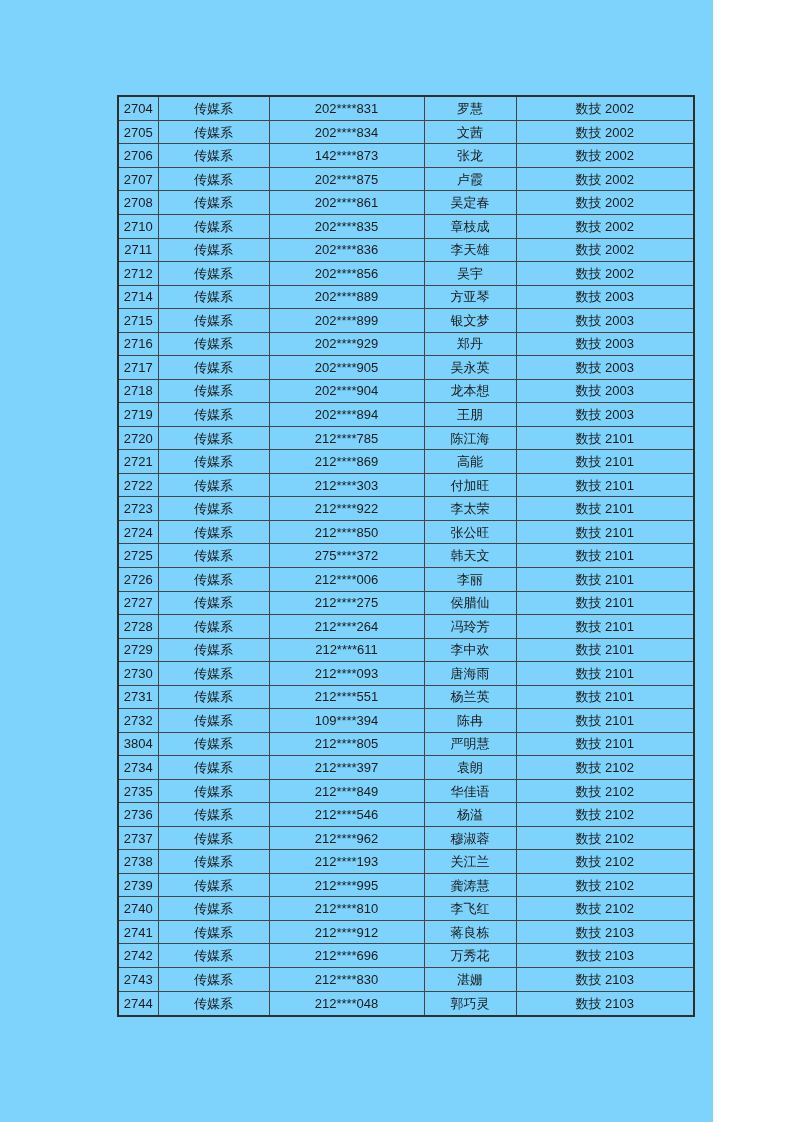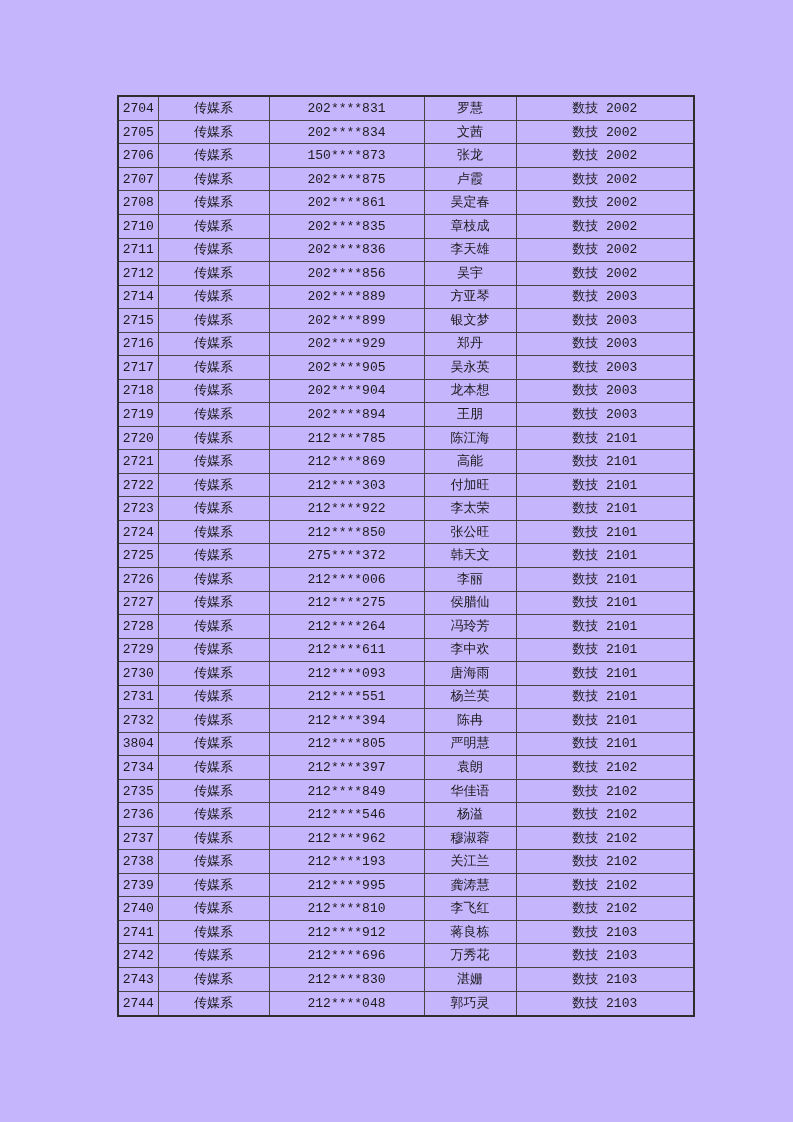--- a/index.html
+++ b/index.html
@@ -2,24 +2,24 @@
 <html><head>
 <meta charset="utf-8">
 <style>
   html, body {
     margin: 0;
     padding: 0;
     background: #ffffff;
   }
   .page {
     position: relative;
-    width: 793px;
+    width: 713px;
     height: 1122px;
-    background: #c4b5fd;
-    font-family: Liberation Mono, monospace;
+    background: #7dd3fc;
+    font-family: Liberation Sans, sans-serif;
     overflow: hidden;
   }
   table.roster {
     position: absolute;
     left: 117px;
     top: 95px;
     width: 576px;
     height: 922px;
     border-collapse: collapse;
     table-layout: fixed;
@@ -65,21 +65,21 @@
         <tr>
       <td>2705</td>
       <td>传媒系</td>
       <td>202****834</td>
       <td>文茜</td>
       <td>数技 2002</td>
     </tr>
         <tr>
       <td>2706</td>
       <td>传媒系</td>
-      <td>150****873</td>
+      <td>142****873</td>
       <td>张龙</td>
       <td>数技 2002</td>
     </tr>
         <tr>
       <td>2707</td>
       <td>传媒系</td>
       <td>202****875</td>
       <td>卢霞</td>
       <td>数技 2002</td>
     </tr>
@@ -233,21 +233,21 @@
         <tr>
       <td>2731</td>
       <td>传媒系</td>
       <td>212****551</td>
       <td>杨兰英</td>
       <td>数技 2101</td>
     </tr>
         <tr>
       <td>2732</td>
       <td>传媒系</td>
-      <td>212****394</td>
+      <td>109****394</td>
       <td>陈冉</td>
       <td>数技 2101</td>
     </tr>
         <tr>
       <td>3804</td>
       <td>传媒系</td>
       <td>212****805</td>
       <td>严明慧</td>
       <td>数技 2101</td>
     </tr>

